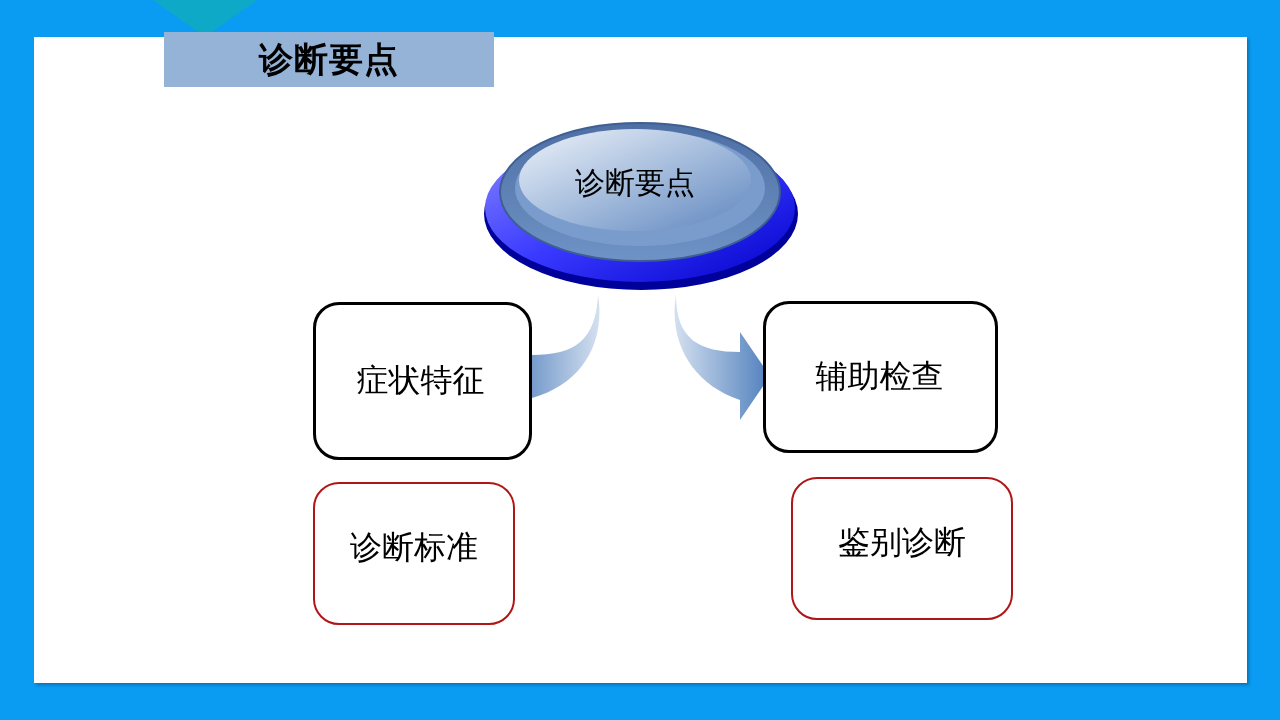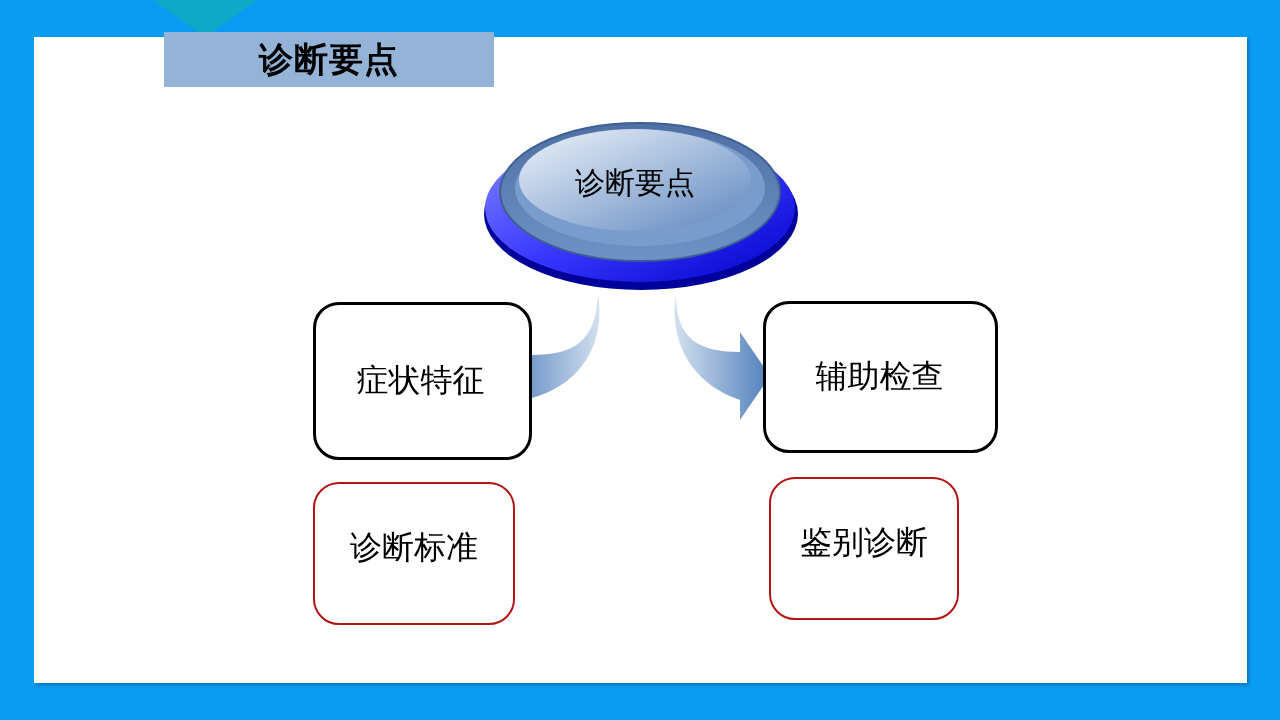--- a/index.html
+++ b/index.html
@@ -98,15 +98,15 @@
 </div>
 
 <div class="box black" style="left:740px; top:301px; width:235px; height:152px;margin-left:23px;">
   <span style="margin-left:-2px;">辅助检查</span>
 </div>
 
 <div class="box red" style="left:313px; top:482px; width:202px; height:143px;">
   <span style="margin-top:-12px;">诊断标准</span>
 </div>
 
-<div class="box red" style="left:769px; top:477px; width:190px; height:143px;text-align:center;">
+<div class="box red" style="left:791px; top:477px; width:222px; height:143px;text-align:center;">
   <span style="margin-top:-12px;">鉴别诊断</span>
 </div>
 
 </body></html>

